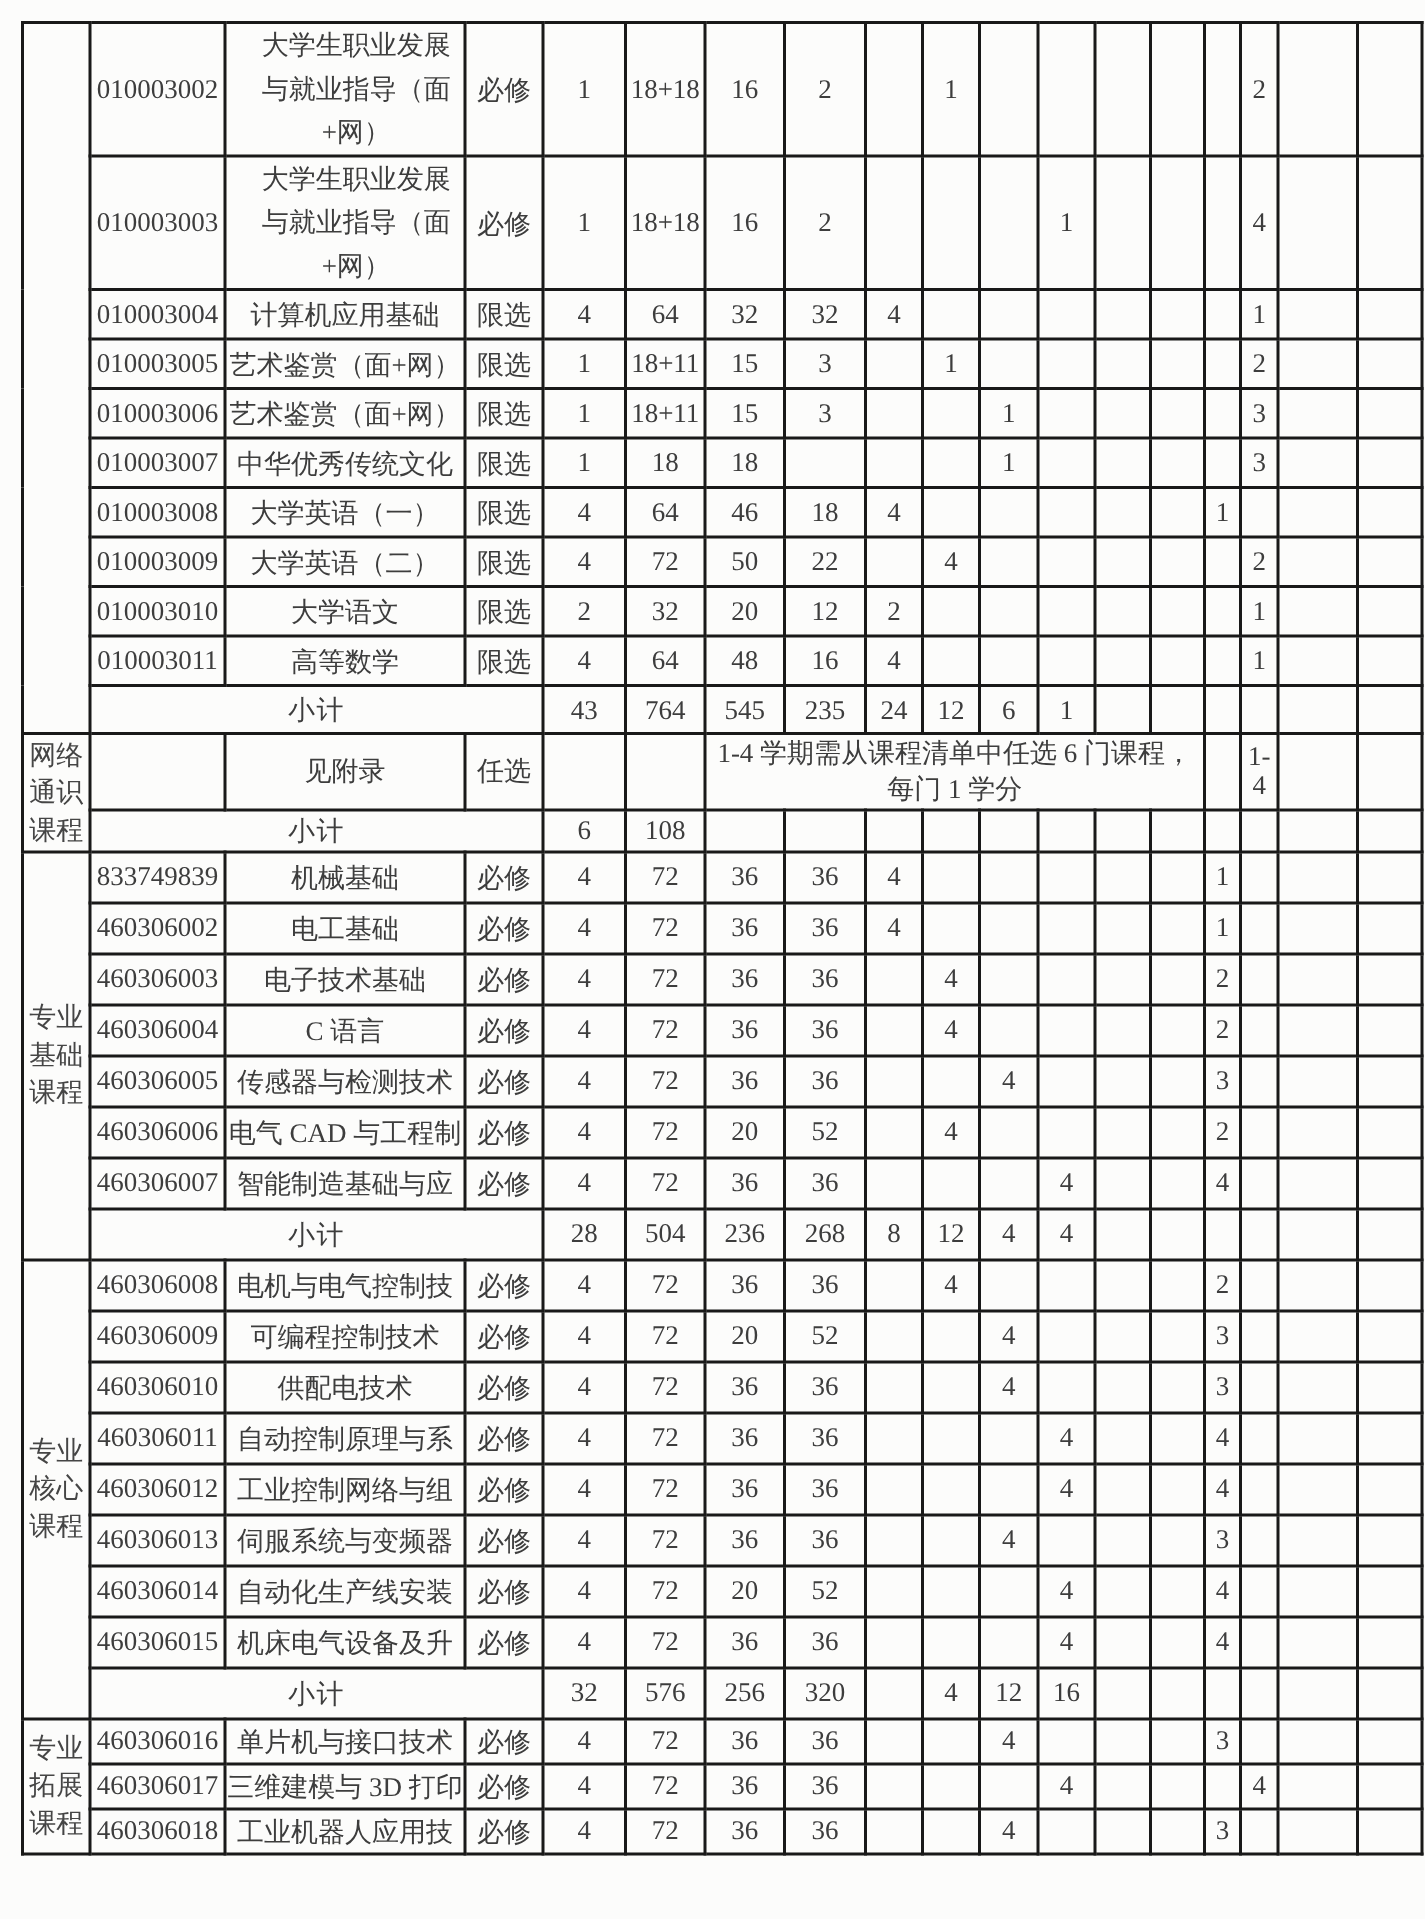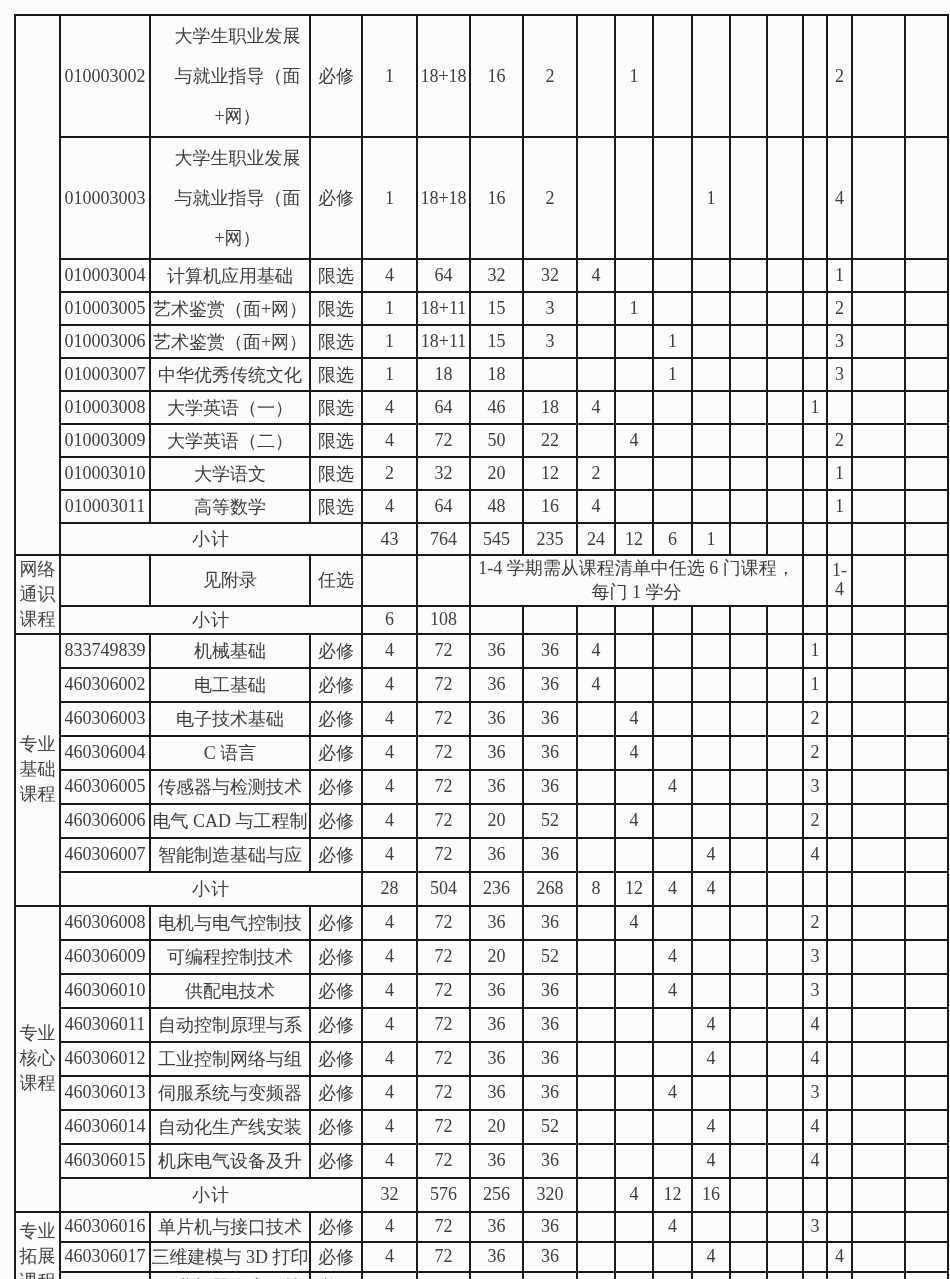--- a/index.html
+++ b/index.html
@@ -26,21 +26,21 @@
     overflow:hidden;
     white-space:normal;
     word-break:break-all;
   }
   td.cat{font-size:19px;line-height:1.4;padding:0 3px;color:#454545;}
   td.name{padding:0 2px;}
   td.note{font-size:18px;line-height:1.35;padding:0 3px;margin-top:24px;}
   td.sub-label{letter-spacing:1px;}
   td.bcell{line-height:1.05;}
   tr.r-tall{height:62px}
-  tr.r-tall td.name{line-height:40px;padding-left:15px;}
+  tr.r-tall td.name{line-height:29px;padding-left:15px;}
   tr.r-std{height:33px}
   tr.r-sub{height:32px}
   tr.r-net{height:50px}
   tr.r-netsub{height:28px}
   tr.r-mid{height:34px}
   tr.r-bot{height:30px}
 </style>
 </head>
 <body>
 

